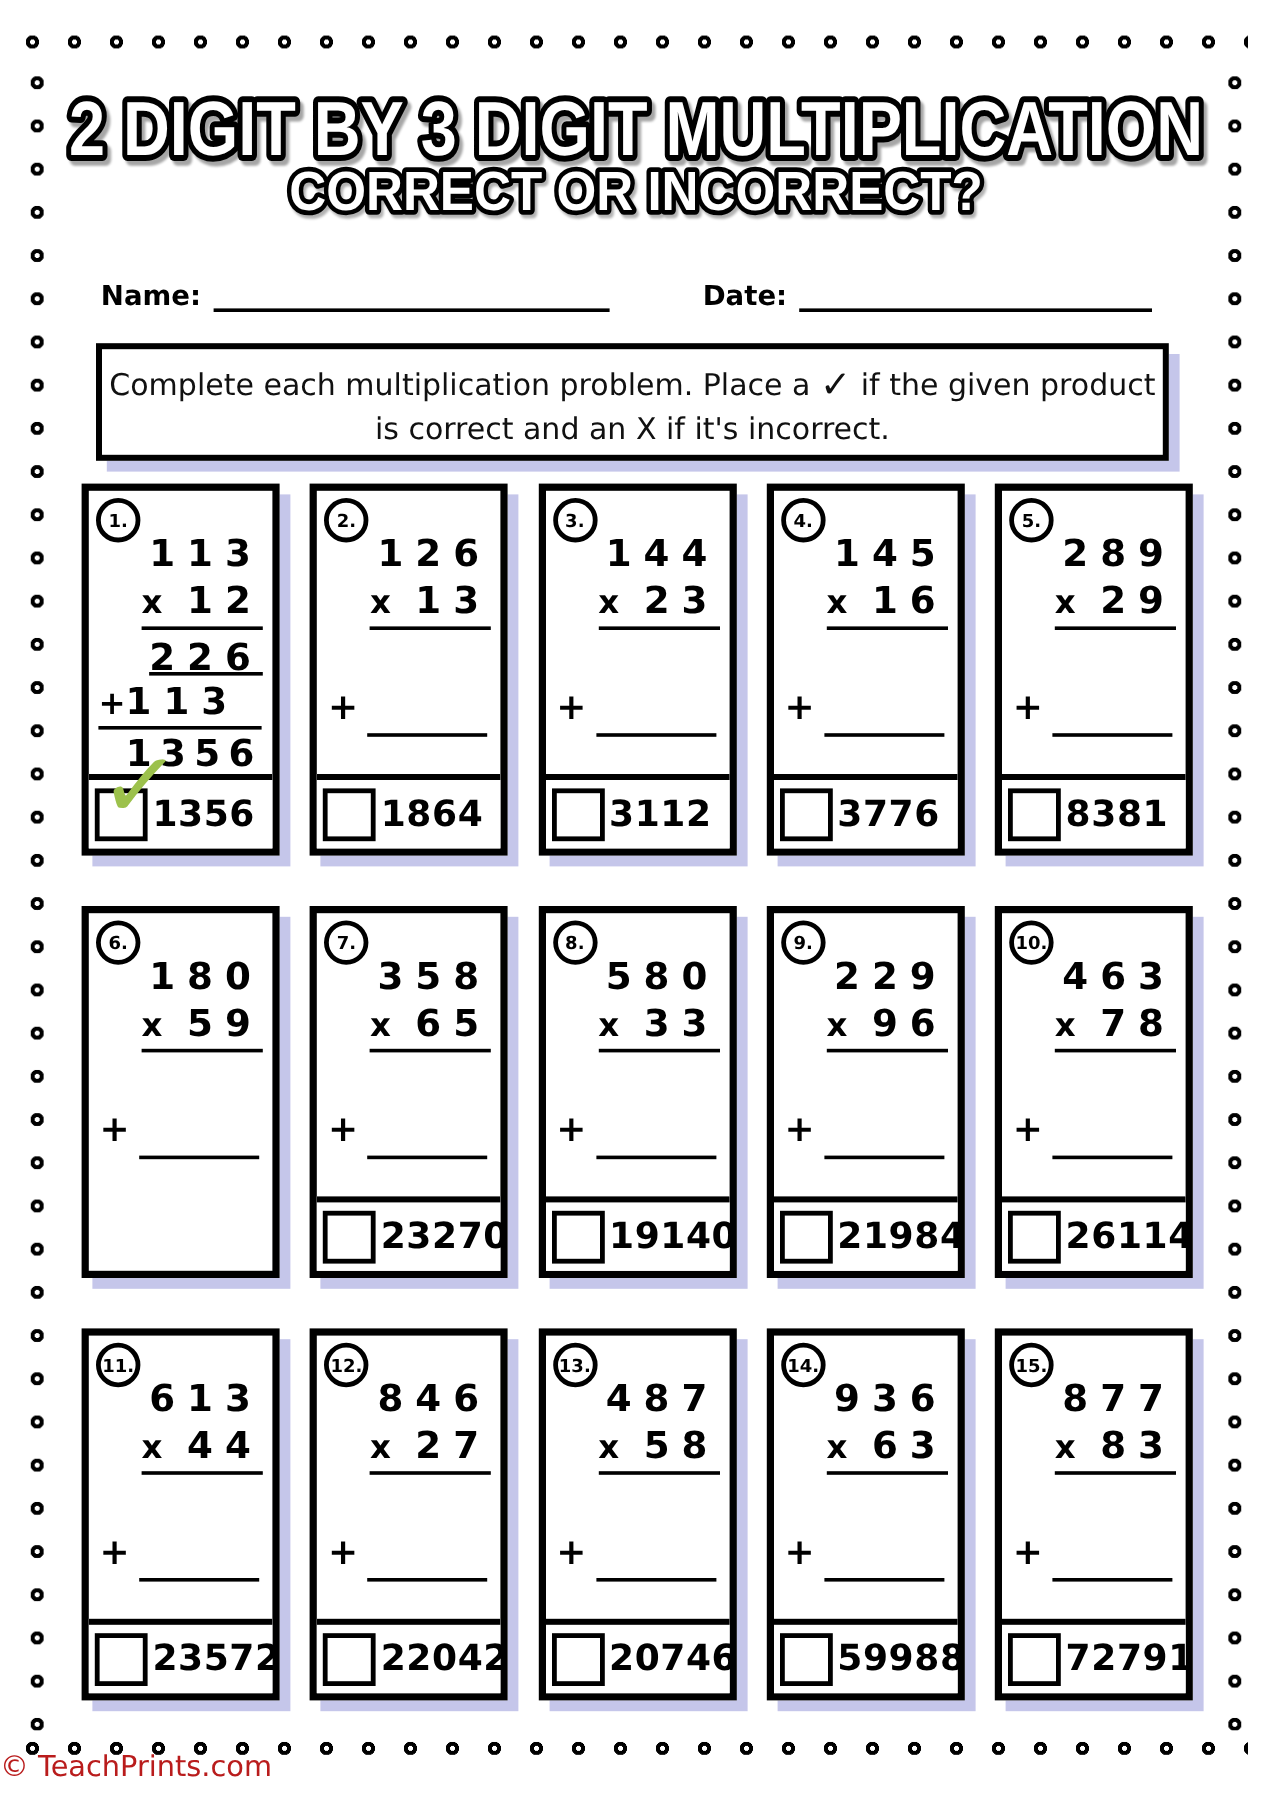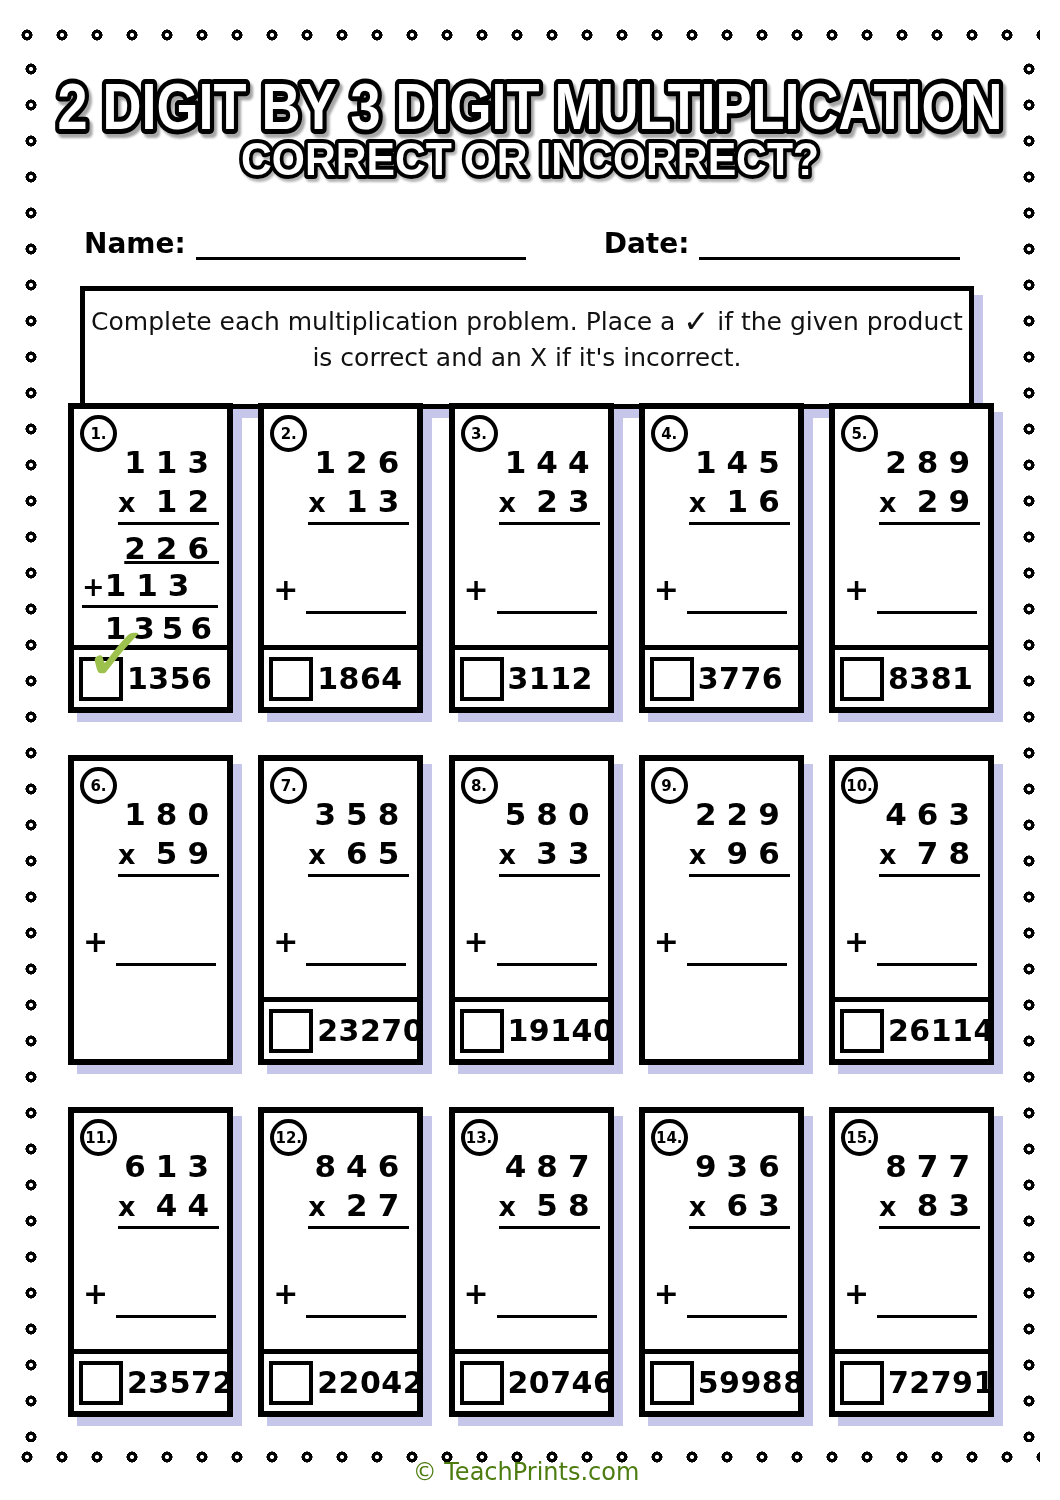--- a/index.html
+++ b/index.html
@@ -27,32 +27,32 @@
   
   .title-svg { position:absolute; left:30px; top:66px; filter:drop-shadow(3px 4px 1px rgba(0,0,0,0.35)); }
   .subtitle-svg { position:absolute; left:30px; top:132px; filter:drop-shadow(2px 3px 1px rgba(0,0,0,0.3)); }
   svg text {
     font-family:"Liberation Sans","DejaVu Sans",sans-serif; font-weight:bold;
     fill:#ffffff; stroke:#000000; stroke-linejoin:round;
   }
   
   .name-date {
     position:absolute; left:84px; top:222px; width:876px; height:38px;
-    display:flex; align-items:flex-end; font-size:28px; font-weight:bold;
+    display:flex; align-items:flex-end; font-size:23px; font-weight:bold;
   }
   .nd-label { line-height:1.1; }
   .nd-line { border-bottom:3px solid #000; height:30px; }
   .name-line { width:330px; margin-left:10px; }
   .date-line { flex:1; margin-left:10px; }
   .nd-gap { width:78px; }
   
   .instr-box {
     position:absolute; left:80px; top:286px; width:894px;
     border:5px solid #000; background:#fff; box-shadow:9px 9px 0 #c5c6ea;
-    text-align:center; padding:11px 6px 30px; font-size:25px; line-height:1.28; color:#111;
+    text-align:center; padding:11px 6px 5px; font-size:25px; line-height:1.28; color:#111;
   }
   .instr-check { font-size:31px; font-weight:bold; vertical-align:-2px; }
   
   .grid {
     position:absolute; left:68px; top:403px; width:926px;
     display:flex; flex-wrap:wrap; justify-content:space-between; row-gap:42px;
   }
   .card {
     position:relative; width:165px; height:310px;
     border:6px solid #000; background:#fff; box-shadow:9px 9px 0 #c5c6ea;
@@ -99,21 +99,21 @@
     font-size:80px; font-weight:bold; line-height:1; color:#9cc14c;
     transform:rotate(4deg); display:none;
   }
   .ans-num {
     margin-left:4px; font-size:30px; font-weight:bold; letter-spacing:0.5px;
     white-space:nowrap;
   }
   
   .footer {
     position:absolute; left:0; top:1458px; width:100%;
-    text-align:center; font-size:24px; color:#4d7c0f;
+    font-size:24px; color:#b91c1c;
   }
 </style>
 </head>
 <body>
 
 <div class="page">
 
   <div class="dots-h dots-top"></div>
   <div class="dots-h dots-bottom"></div>
   <div class="dots-v dots-left"></div>
@@ -338,20 +338,26 @@
     </div>
     <div class="work">
 
       <div class="work-blank" style="display: block;">
         <div class="wb-row">
           <span class="plus-sym">+</span>
           <span class="wb-line"></span>
         </div>
       </div>
     </div>
+    <div class="ans">
+      <span class="chk">
+        
+      </span>
+      <span class="ans-num">21984</span>
+    </div>
   </div>
 
   <div class="card">
     <div class="badge">10.</div>
     <div class="top-num">463</div>
     <div class="mult-row">
       <span class="x-sym">x</span>
       <span class="mult-num">78</span>
     </div>
     <div class="work">

